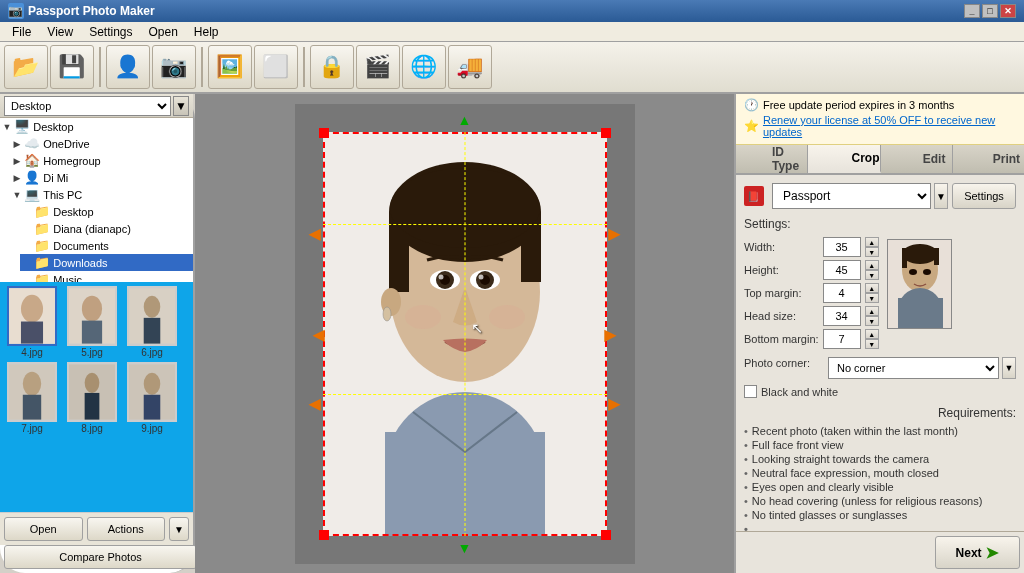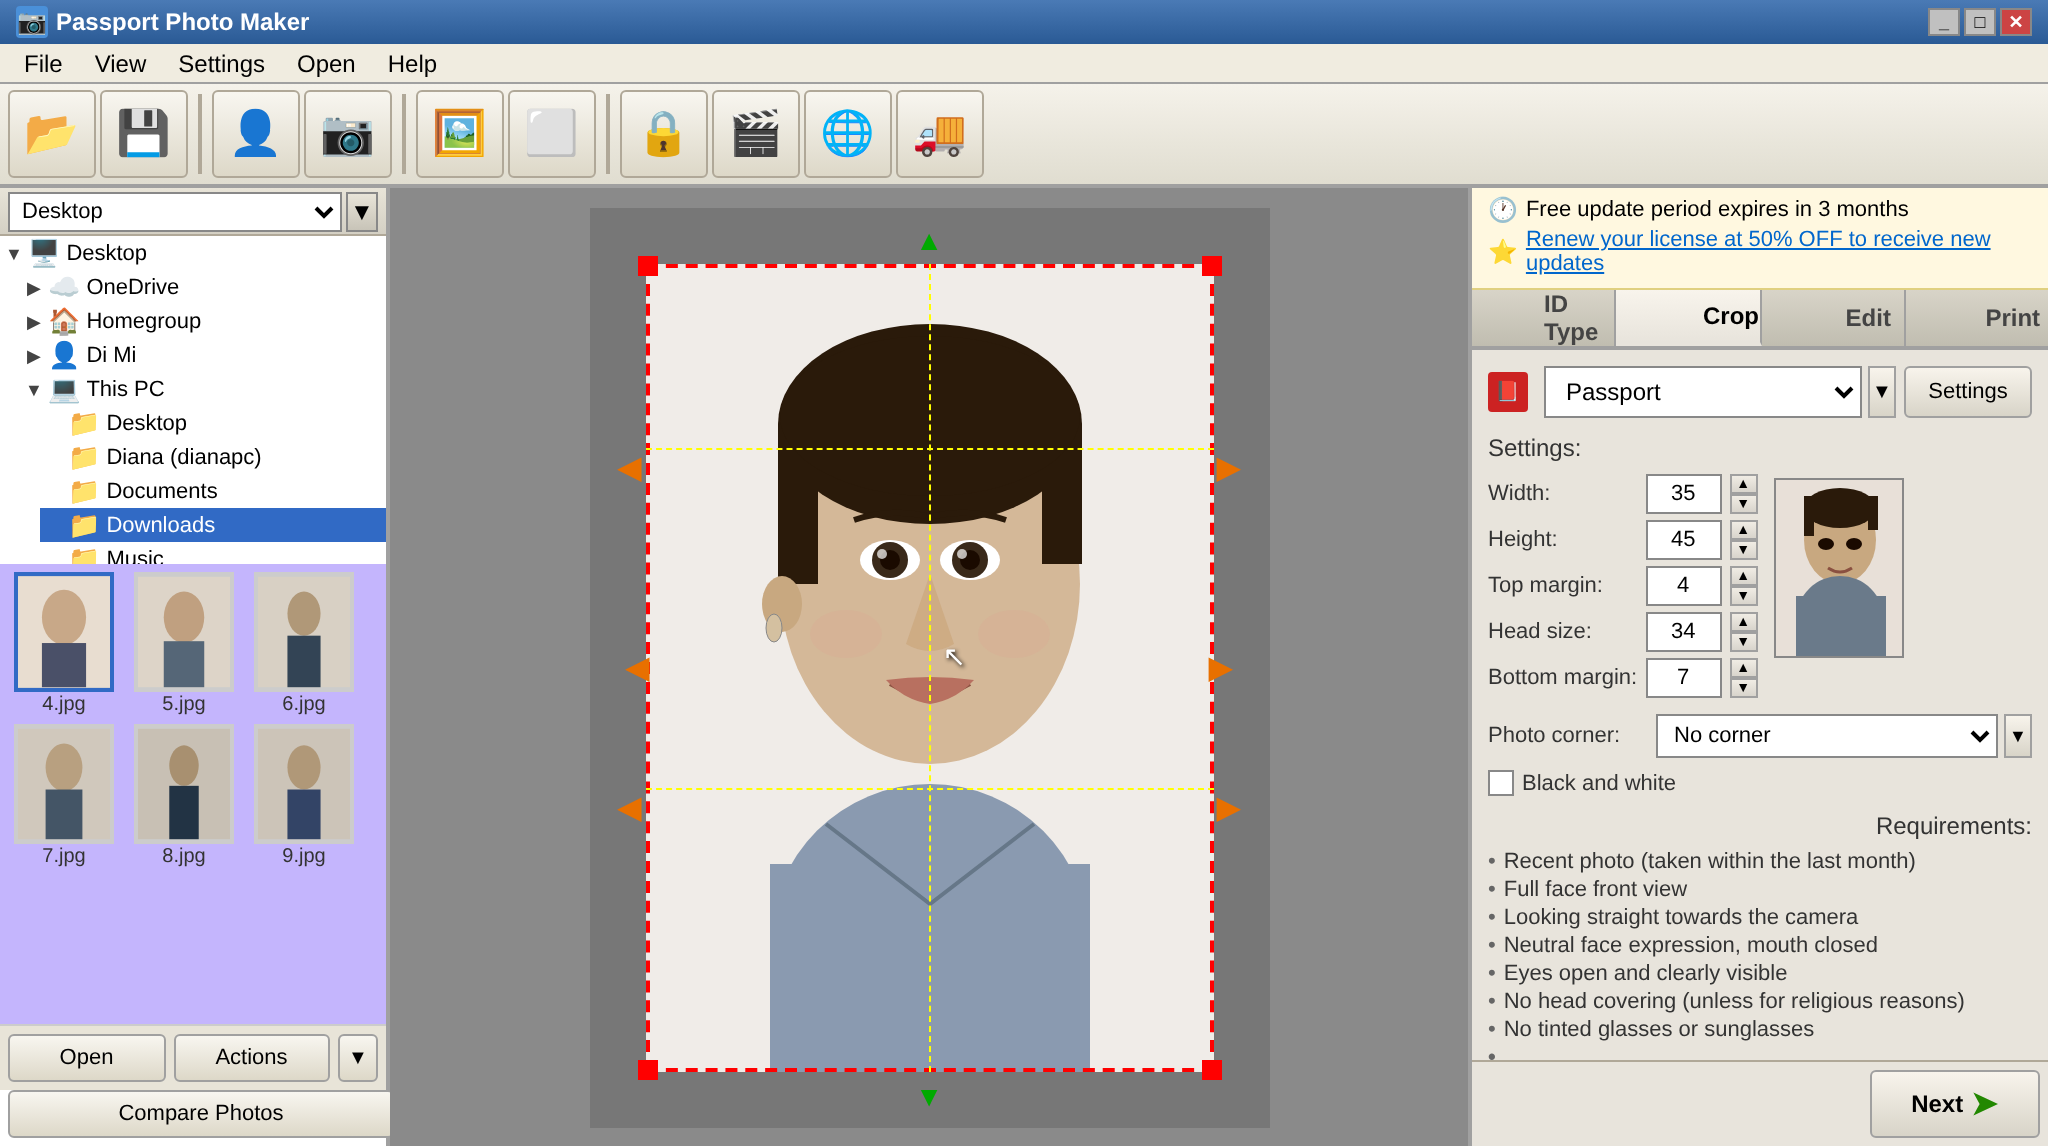--- a/index.html
+++ b/index.html
@@ -19,36 +19,36 @@
     
     .toolbar { background: linear-gradient(to bottom, #f5f2ea, #e0ddd0); height: 52px; display: flex; align-items: center; padding: 0 4px; border-bottom: 2px solid #a0a0a0; gap: 2px; }
     .toolbar-btn { width: 44px; height: 44px; background: linear-gradient(to bottom, #f8f6f0, #ddd8c8); border: 1px solid #b0a898; border-radius: 3px; display: flex; flex-direction: column; align-items: center; justify-content: center; cursor: pointer; font-size: 9px; color: #333; }
     .toolbar-icon { font-size: 22px; line-height: 1; }
     .toolbar-sep { width: 2px; height: 40px; background: #b0a898; margin: 0 3px; }
     
     
     .main-content { display: flex; height: calc(573px - 22px - 20px - 52px); }
     
     
-    .left-panel { width: 195px; background: white; border-right: 2px solid #a0a0a0; display: flex; flex-direction: column; }
+    .left-panel { width: 195px; background: white; border-right: 2px solid #a0a0a0; display: flex; flex-direction: column; border-radius: 25px; }
     
     
     .location-bar { background: linear-gradient(to bottom, #e8e4d8, #d4d0c4); height: 24px; display: flex; align-items: center; padding: 0 4px; border-bottom: 1px solid #b0a898; }
     .location-select { flex: 1; height: 20px; background: white; border: 1px solid #888; font-size: 11px; padding: 0 2px; }
     .location-arrow { width: 16px; height: 20px; background: linear-gradient(to bottom, #e8e4d8, #c8c4b8); border: 1px solid #888; display: flex; align-items: center; justify-content: center; cursor: pointer; margin-left: 2px; }
     .tree-item { display: flex; align-items: center; padding: 1px 2px; cursor: pointer; white-space: nowrap; font-size: 11px; }
     .tree-item.selected { background: #316ac5; color: white; }
     .tree-expand { width: 10px; height: 10px; display: inline-flex; align-items: center; justify-content: center; font-size: 9px; color: #444; margin-right: 2px; cursor: pointer; }
     .tree-icon { margin-right: 3px; font-size: 13px; }
     .tree-label { font-size: 11px; }
     .indent-1 { margin-left: 10px; }
     .indent-2 { margin-left: 20px; }
     
     
-    .thumbnail-area { height: 230px; overflow-y: auto; overflow-x: hidden; background: #c4b5fd; padding: 4px; display: flex; flex-wrap: wrap; gap: 4px; align-content: flex-start; }
+    .thumbnail-area { height: 230px; overflow-y: auto; overflow-x: hidden; background: #0ea5e9; padding: 4px; display: flex; flex-wrap: wrap; gap: 4px; align-content: flex-start; }
     .thumb-item { display: flex; flex-direction: column; align-items: center; cursor: pointer; width: 56px; }
     .thumb-img { width: 50px; height: 60px; border: 2px solid transparent; background: #ccc; display: flex; align-items: center; justify-content: center; overflow: hidden; }
     .thumb-img.selected { border-color: #316ac5; }
     .thumb-label { font-size: 10px; color: #333; text-align: center; margin-top: 1px; }
     
     
     .bottom-buttons { display: flex; padding: 4px; gap: 4px; border-top: 1px solid #ccc; background: #e8e4d8; }
     .btn-small { flex: 1; height: 24px; background: linear-gradient(to bottom, #f8f6f0, #ddd8c8); border: 1px solid #a0a0a0; border-radius: 3px; font-size: 11px; cursor: pointer; }
     .btn-arrow { width: 20px; height: 24px; background: linear-gradient(to bottom, #f8f6f0, #ddd8c8); border: 1px solid #a0a0a0; border-radius: 3px; cursor: pointer; display: flex; align-items: center; justify-content: center; font-size: 10px; }
     .compare-btn { width: 100%; height: 24px; background: linear-gradient(to bottom, #f8f6f0, #ddd8c8); border: 1px solid #a0a0a0; border-radius: 3px; font-size: 11px; cursor: pointer; margin: 0 4px 4px 4px; }
@@ -84,21 +84,21 @@
     .settings-label { font-size: 12px; color: #333; margin-bottom: 6px; }
     
     
     .settings-grid { display: grid; grid-template-columns: 1fr auto auto; align-items: center; gap: 3px 4px; margin-bottom: 8px; }
     .setting-label { font-size: 11px; color: #333; }
     .setting-input { width: 38px; height: 20px; border: 1px solid #888; background: white; font-size: 11px; text-align: center; padding: 0 2px; }
     .spin-btns { display: flex; flex-direction: column; }
     .spin-btn { width: 14px; height: 10px; background: linear-gradient(to bottom, #f0ece4, #d8d4cc); border: 1px solid #a0a0a0; font-size: 7px; display: flex; align-items: center; justify-content: center; cursor: pointer; line-height: 1; }
     
     
-    .corner-row { display: flex; align-items: center; margin-bottom: 6px; gap: 4px; }
+    .corner-row { display: flex; margin-bottom: 6px; gap: 4px; }
     .corner-label { font-size: 11px; color: #333; width: 80px; }
     .corner-select { flex: 1; height: 22px; background: white; border: 1px solid #888; font-size: 11px; padding: 0 4px; }
     
     
     .bw-row { display: flex; align-items: center; margin-bottom: 8px; gap: 4px; }
     .bw-checkbox { width: 13px; height: 13px; border: 1px solid #888; background: white; display: flex; align-items: center; justify-content: center; cursor: pointer; }
     .bw-label { font-size: 11px; color: #333; }
     
     
     .req-section { margin-top: 4px; text-align: right; }

